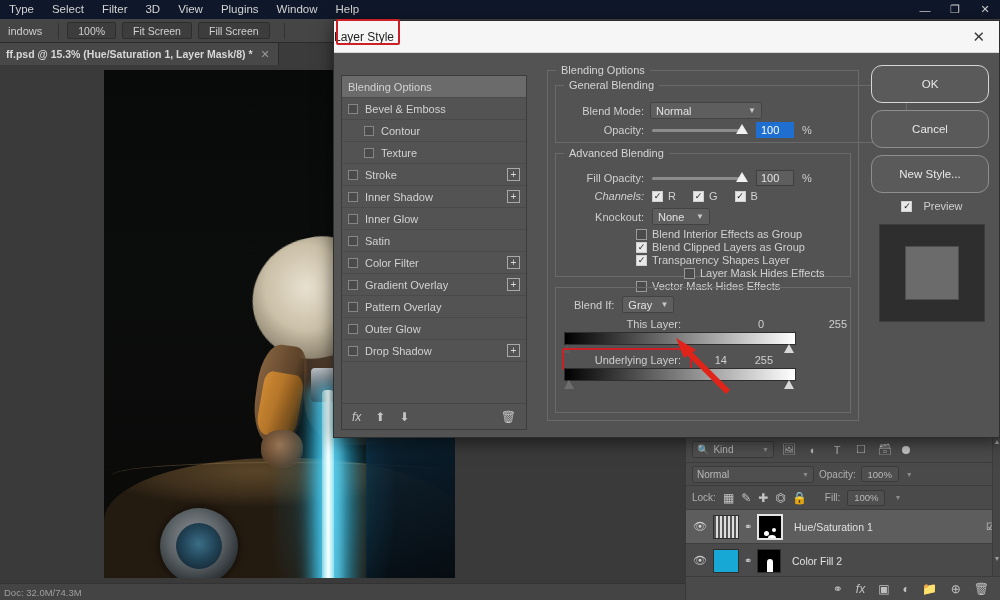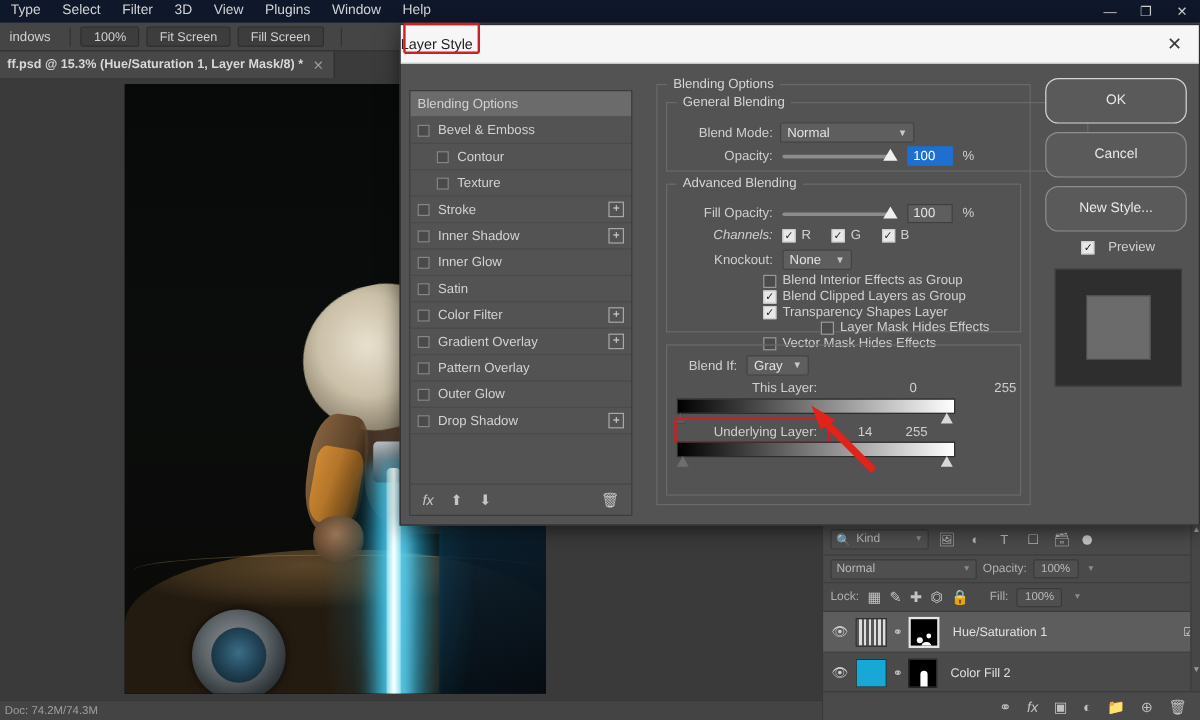--- a/index.html
+++ b/index.html
@@ -467,21 +467,21 @@
     <div class="ph-saber-halo"></div>
     <div class="ph-saber-glow"></div>
     <div class="ph-hilt"></div>
     <div class="ph-saber-core"></div>
     <div class="ph-ring">
       <div class="ph-ring-in"></div>
     </div>
   </div>
 </div>
 <div class="statusbar">
-  <span>Doc: 74.2M/74.3M</span>
+  <span>Doc: 32.0M/74.3M</span>
 </div>
 
 <div class="layerspanel">
   <div class="lp-top-strip"></div>
   <div class="lp-body">
 
     <div class="lp-filter">
       <div class="lp-kind">
         <span>🔍</span>
         <span>Kind</span>

